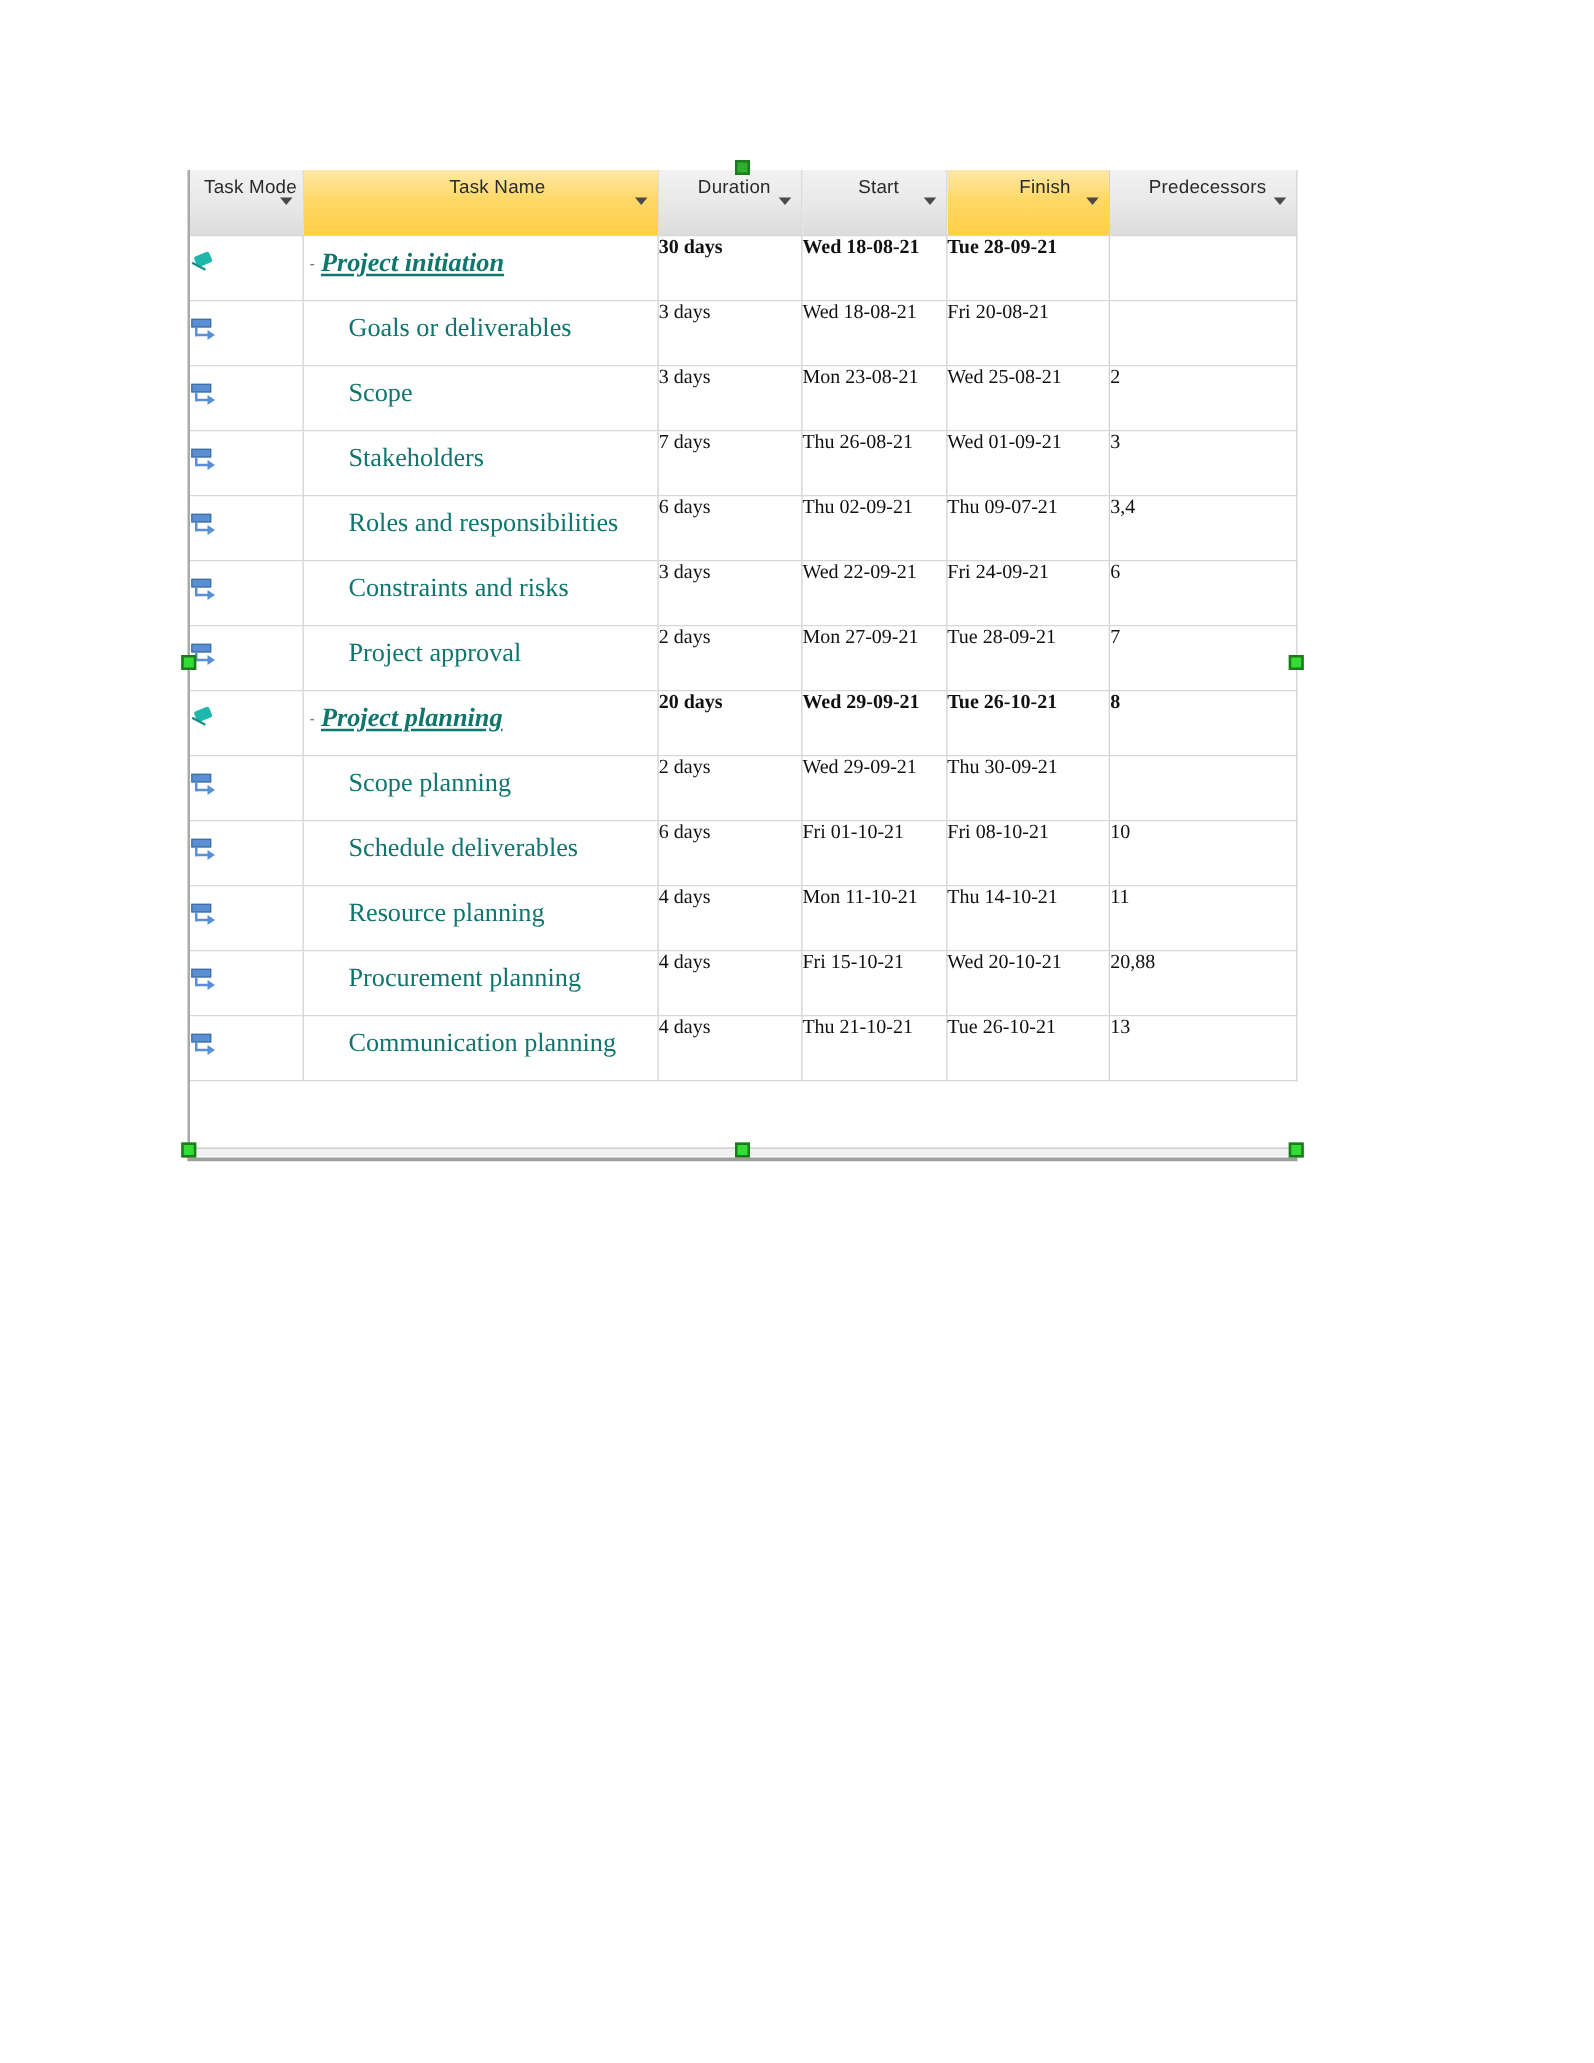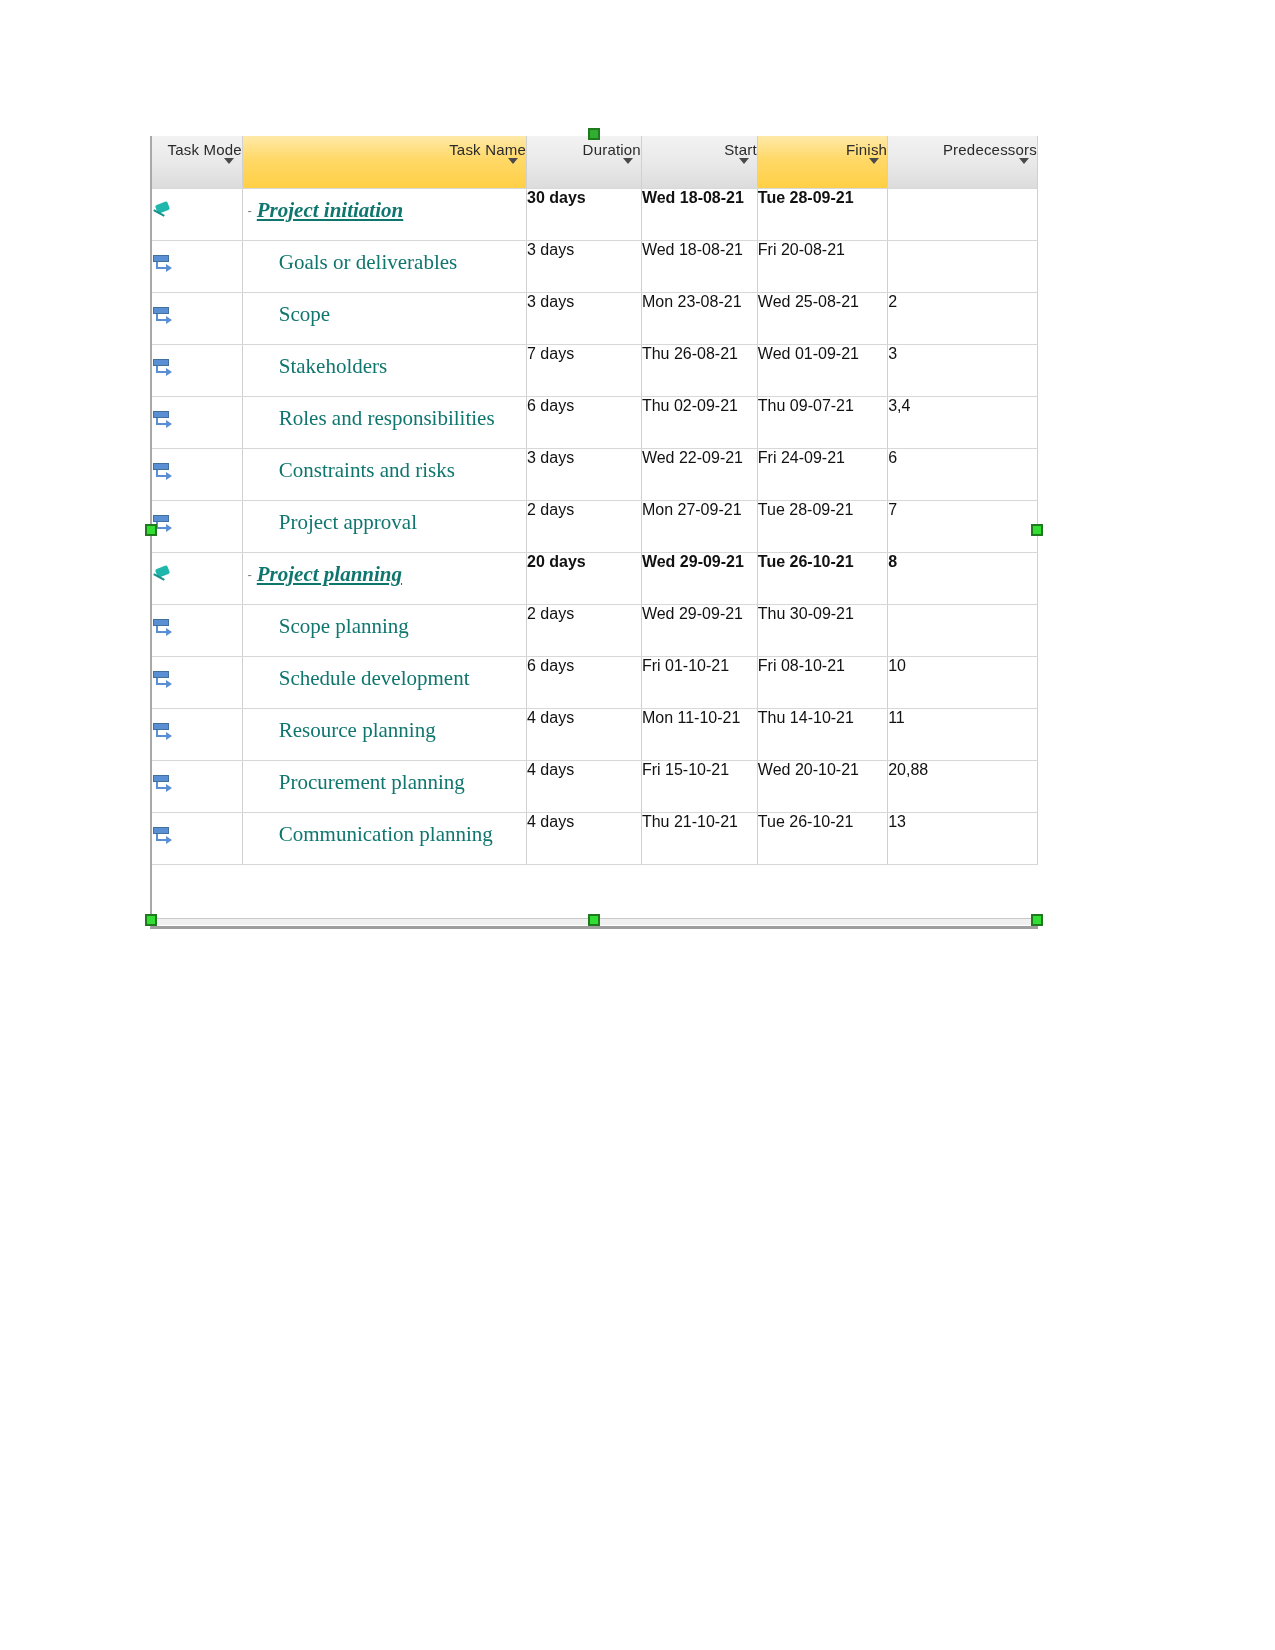--- a/index.html
+++ b/index.html
@@ -64,21 +64,21 @@
   
   thead th {
     height: 52px;
     background: linear-gradient(to bottom, #f2f2f2 0%, #e8e8e8 55%, #dcdcdc 100%);
     border-bottom: 1px solid #b9b9b9;
     border-right: 1px solid #c4c4c4;
     font-family: "Liberation Sans", sans-serif;
     font-size: 15px;
     font-weight: normal;
     color: #2a2a2a;
-    text-align: right;
+    text-align: center;
     position: relative;
   }
   thead th.hl {
     background: linear-gradient(to bottom, #ffe9a8 0%, #ffd867 45%, #ffcf45 100%);
     padding-left: 20px;
   }
   thead th .hlabel {
     display: block;
     padding: 5px 0 0 7px;
     line-height: 1.15;
@@ -102,21 +102,21 @@
   col.c-fin   { width: 127px; }
   col.c-pred  { width: 146px; }
 
   
   tbody tr { height: 52px; }
   tbody td { font-size: 19px; color: #111; }
 
   td.mode  { text-align: left; padding-left: 14px; position: relative; }
   td.name  { padding-left: 10px; }
   td.dur, td.start, td.finish, td.pred {
-    font-family: Liberation Sans, sans-serif;
+    font-family: Liberation Serif, serif;
     font-size: 16px;
     padding: 14px 0 0 6px;
     white-space: nowrap;
   }
 
   .name-wrap { display: flex; align-items: flex-start; padding-top: 9px; }
   .outline-toggle {
     font-family: "Liberation Sans", sans-serif;
     font-size: 13px;
     color: #777;
@@ -380,21 +380,21 @@
             <td class="dur">2 days</td>
             <td class="start">Wed 29-09-21</td>
             <td class="finish">Thu 30-09-21</td>
             <td class="pred"></td>
           </tr>
           <tr class="">
             <td class="mode"><span class="icon-auto"><span class="bar"></span><span class="stem"></span><span class="tail"></span><span class="tip"></span></span></td>
             <td class="name">
               <div class="name-wrap">
                 <span class="outline-toggle"></span>
-                <span class="task-text indent">Schedule development</span>
+                <span class="task-text indent">Schedule deliverables</span>
               </div>
             </td>
             <td class="dur">6 days</td>
             <td class="start">Fri 01-10-21</td>
             <td class="finish">Fri 08-10-21</td>
             <td class="pred">10</td>
           </tr>
           <tr class="">
             <td class="mode"><span class="icon-auto"><span class="bar"></span><span class="stem"></span><span class="tail"></span><span class="tip"></span></span></td>
             <td class="name">

